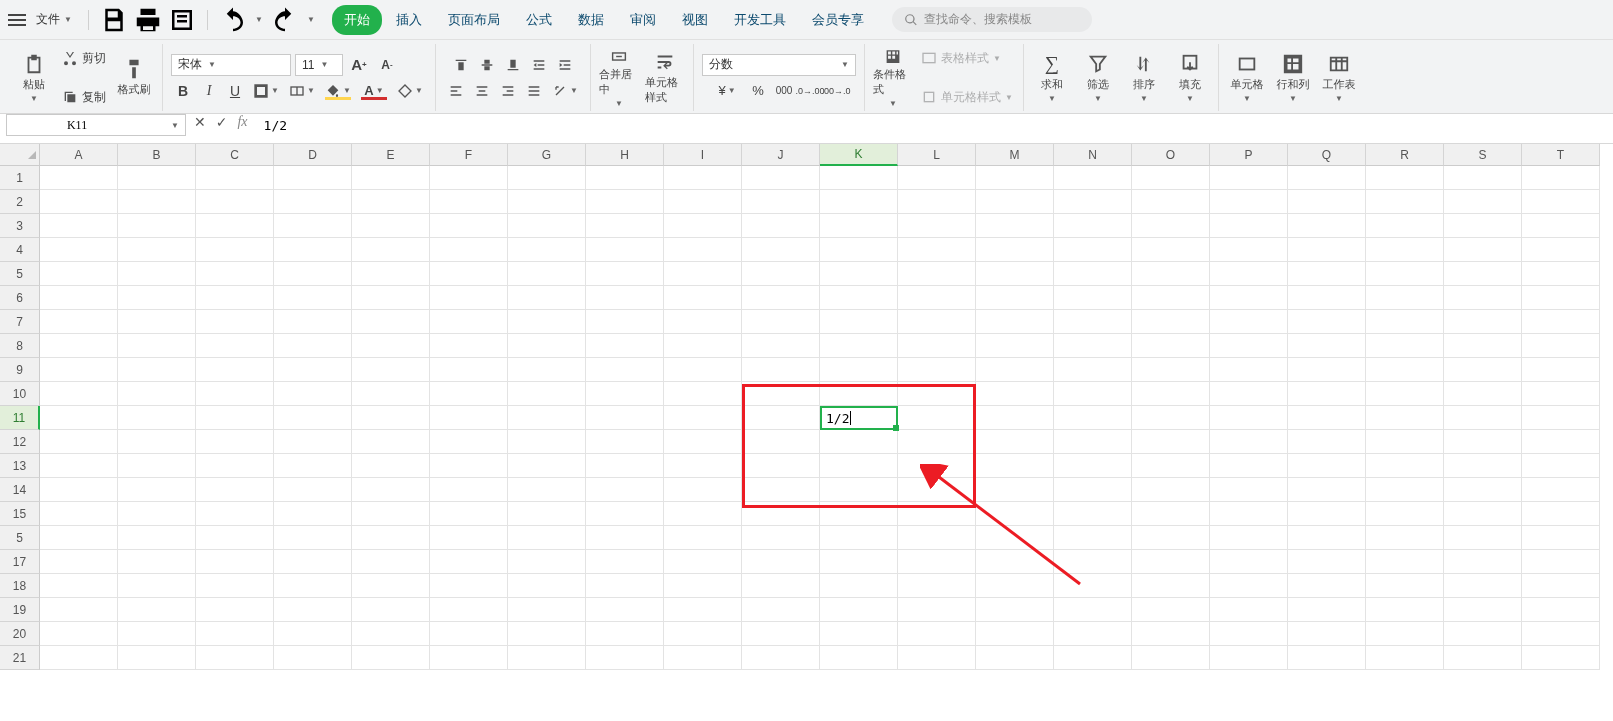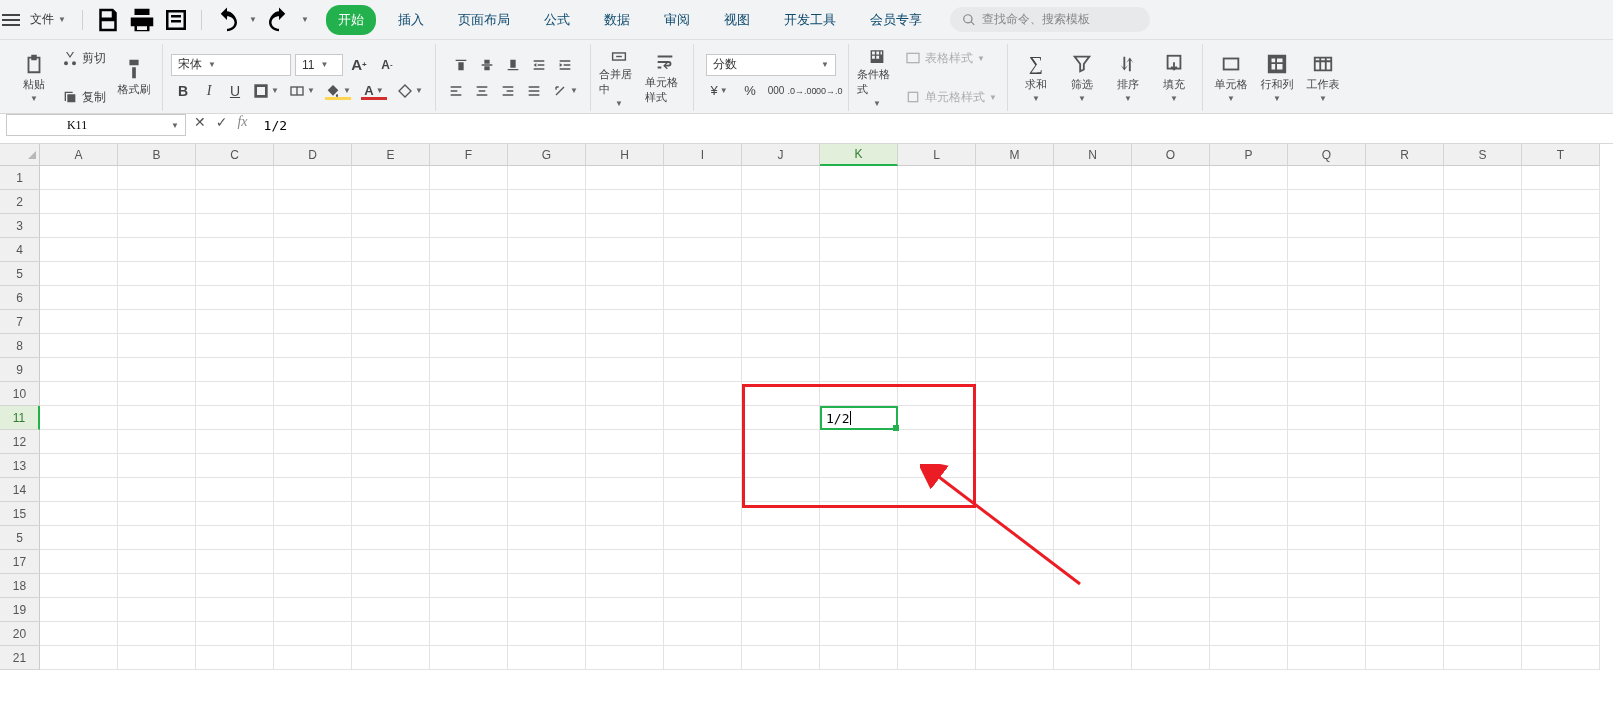--- a/index.html
+++ b/index.html
@@ -12,31 +12,31 @@
     }
     .app { width: 1613px; height: 721px; display: flex; flex-direction: column; }
 
     
     .top-bar {
       height: 40px;
       background: #f2f3f4;
       border-bottom: 1px solid #e0e0e0;
       display: flex;
       align-items: center;
-      padding: 0 2px;
+      padding: 0 8px;
       gap: 4px;
     }
     .ham-icon { width: 18px; display: flex; flex-direction: column; gap:3px; }
     .ham-icon span { height:2px; background:#444; }
     .file-btn { display:flex; align-items:center; gap:4px; color:#333; cursor:pointer; padding: 4px 6px; }
     .file-btn .caret { font-size: 8px; color:#666; }
     .vsep { width:1px; height:20px; background:#d0d0d0; margin:0 6px; }
     .qa-btn { width: 30px; height:30px; display:flex; align-items:center; justify-content:center; color:#555; cursor:pointer; border-radius:4px; }
     .qa-dd { width: 14px; display: flex; align-items:center; justify-content:center; font-size: 8px; color:#666; cursor:pointer;}
-    .tabs { display:flex; align-items:center; gap: 10px; margin-left: 10px; }
+    .tabs { display:flex; align-items:center; gap: 2px; margin-left: 10px; }
     .tab { padding: 6px 12px; color:#0c4a6e; cursor:pointer; border-radius: 14px; font-size: 13px;}
     .tab.active { background:#22b14c; color:#fff; }
     .search-box {
       margin-left: 12px;
       display:flex; align-items:center; gap: 6px;
       background:#e8e9ea; border-radius: 16px;
       padding: 4px 12px; width: 200px; color:#888;
     }
     .search-box svg{width:14px;height:14px;fill:#888;}
 
@@ -61,21 +61,21 @@
     .font-row { display:flex; align-items:center; gap: 4px; }
     .font-select { background:#fff; border:1px solid #c9c9c9; height:22px; padding: 0 6px; display:flex; align-items:center; gap:6px; font-size:12px; color:#333;}
     .font-name{ width:120px;}
     .font-size{ width:48px;}
     .font-select .caret{font-size:8px;color:#666;}
     .icon-btn { width:24px; height:22px; display:flex; align-items:center; justify-content:center; cursor:pointer; color:#444; border-radius:3px;}
     .icon-btn.dd { width:34px; gap:2px; }
     .icon-btn.dd .caret{font-size:8px;color:#666;}
     .icon-btn svg{width:16px;height:16px;fill:#555;}
     .icon-row{display:flex;align-items:center;gap:2px;}
-    .num-fmt { background:#fff; border:1px solid #c9c9c9; height:22px; width:130px; padding:0 6px; display:flex; align-items:center; justify-content:space-between; font-size:12px; color:#333;}
+    .num-fmt { background:#fff; border:1px solid #c9c9c9; height:22px; width:154px; padding:0 6px; display:flex; align-items:center; justify-content:space-between; font-size:12px; color:#333;}
     .num-fmt .caret{font-size:8px;color:#666;}
     .disabled{opacity:0.4;}
 
     
     .fx-bar {
       height: 30px;
       background:#fff;
       border-bottom:1px solid #d8d8d8;
       display:flex; align-items:flex-start;
       padding: 0 6px;

